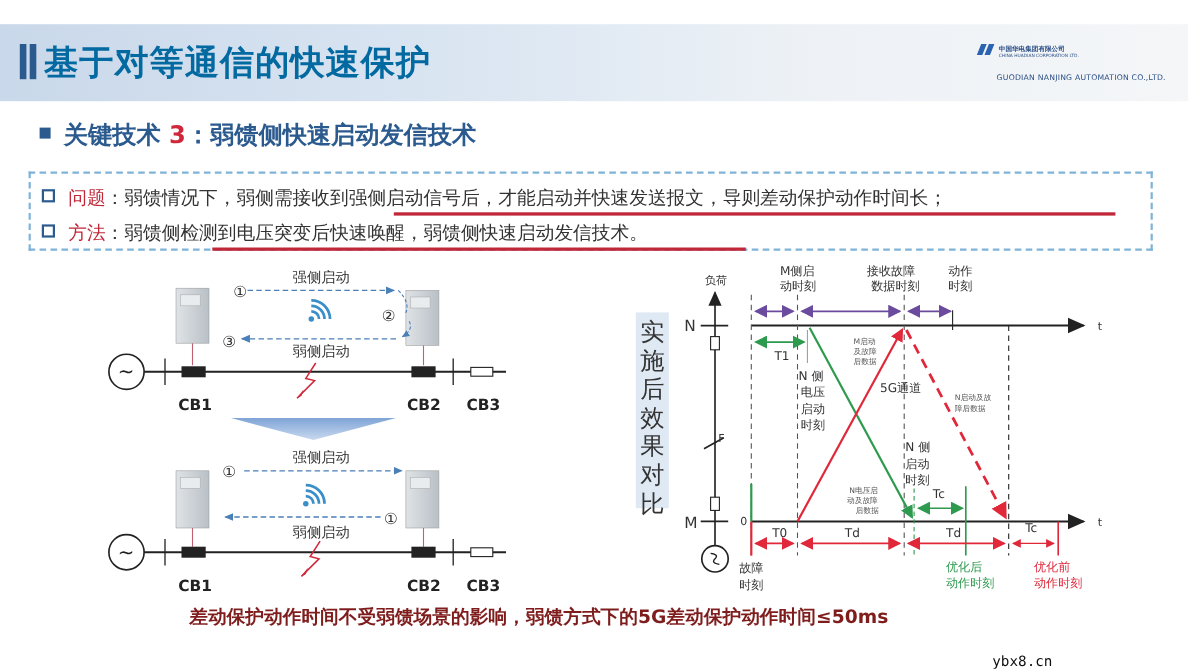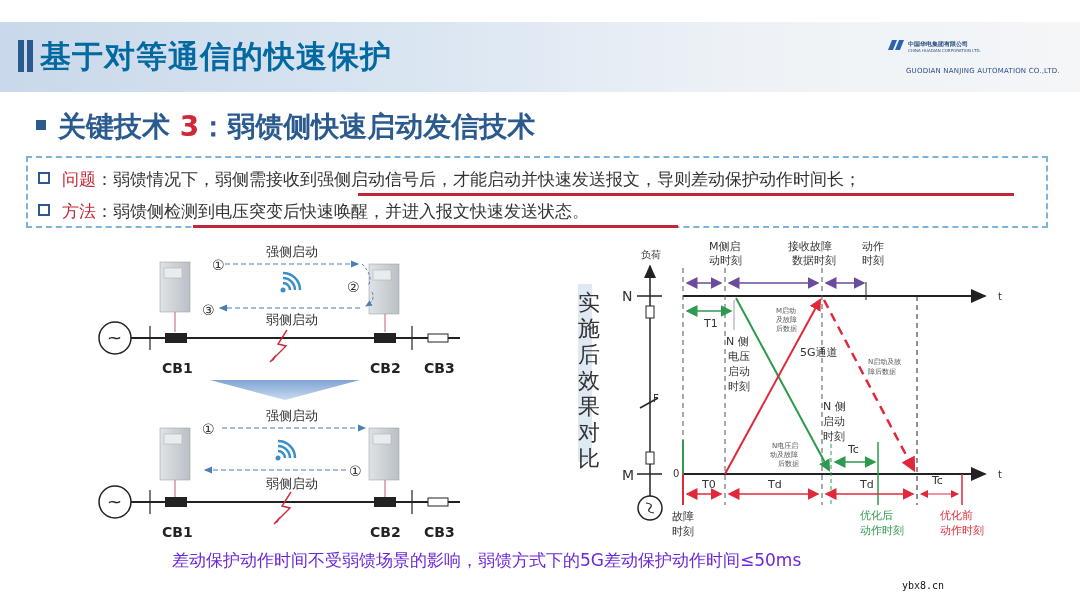--- a/index.html
+++ b/index.html
@@ -7,35 +7,35 @@
   .header{position:absolute;left:0;top:22px;width:1080px;height:70px;background:linear-gradient(90deg,#c9d8ea 0%,#dbe6f2 40%,#eef2f6 70%,#f4f6f8 100%);}
   .title-bar{position:absolute;left:18px;top:40px;width:6px;height:32px;background:#2b5a8e;}
   .title-bar2{position:absolute;left:27px;top:40px;width:6px;height:32px;background:#2b5a8e;}
   .page-title{position:absolute;left:40px;top:36px;font-size:31px;font-weight:bold;color:#0369a1;letter-spacing:1px;}
   .logo{position:absolute;left:888px;top:38px;width:180px;height:40px;}
   .logo-mark{position:absolute;left:0;top:2px;width:22px;height:10px;}
   .logo-small{position:absolute;left:20px;top:2px;font-size:6px;color:#2b4f86;font-weight:bold;}
   .logo-small2{position:absolute;left:20px;top:10px;font-size:4px;color:#2b4f86;}
   .logo-cn{position:absolute;left:18px;top:15px;font-size:12px;color:#2b4f86;}
   .logo-en{position:absolute;left:18px;top:29px;font-size:7px;color:#2b4f86;letter-spacing:0.2px;text-align:center;}
-  .subtitle{position:absolute;left:36px;top:108px;font-size:28px;font-weight:bold;color:#2b5a8e;}
+  .subtitle{position:absolute;left:36px;top:108px;font-size:22px;font-weight:bold;color:#2b5a8e;}
   .subtitle .bullet{display:inline-block;width:10px;height:10px;background:#2b5a8e;margin-right:12px;vertical-align:middle;position:relative;top:-3px;}
   .subtitle .num{color:#d0283a;}
   .problem-box{position:absolute;left:26px;top:156px;width:1022px;height:72px;border:2px dashed #7fb3d8;box-sizing:border-box;}
   .line{position:absolute;left:10px;font-size:17px;color:#333;white-space:nowrap;}
   .line .sq{display:inline-block;width:8px;height:8px;border:2px solid #2b5a8e;margin-right:12px;vertical-align:middle;position:relative;top:-2px;}
   .line .key{color:#c0283a;}
   .line1{top:10px;}
   .line2{top:42px;}
   .uline{position:absolute;height:3px;background:#c0283a;}
   .diagram-left{position:absolute;left:0;top:234px;width:520px;height:320px;}
   .diagram-right{position:absolute;left:570px;top:234px;width:500px;height:320px;}
-  .vert-label{position:absolute;left:8px;top:50px;width:14px;height:178px;background:#dfe9f4;font-size:22px;color:#333;text-align:center;line-height:26px;padding-top:6px;box-sizing:border-box;}
-  .bottom-note{position:absolute;left:172px;top:549px;font-size:17px;font-weight:normal;color:#6d28d9;white-space:nowrap;text-align:right;}
-  .watermark{position:absolute;left:902px;top:580px;font-family:"DejaVu Sans Mono",monospace;font-size:10px;color:#111;}
+  .vert-label{position:absolute;left:8px;top:50px;width:30px;height:178px;background:#dfe9f4;font-size:22px;color:#333;text-align:center;line-height:26px;padding-top:6px;box-sizing:border-box;}
+  .bottom-note{position:absolute;left:172px;top:549px;font-size:17px;font-weight:bold;color:#7f1d1d;white-space:nowrap;text-align:right;}
+  .watermark{position:absolute;left:902px;top:594px;font-family:"DejaVu Sans Mono",monospace;font-size:13px;color:#111;}
   svg text{font-family:"DejaVu Sans","Liberation Sans",sans-serif;}
 </style>
 </head>
 <body>
 
 <div class="header"></div>
 <div class="title-bar"></div>
 <div class="title-bar2"></div>
 <div class="page-title">基于对等通信的快速保护</div>
 
@@ -52,21 +52,21 @@
 <div class="subtitle">
   <span class="bullet"></span><span>关键技术 </span><span class="num">3</span><span>：弱馈侧快速启动发信技术</span>
 </div>
 
 <div class="problem-box">
   <div class="line line1">
     <span class="sq"></span><span class="key">问题</span><span>：弱馈情况下，弱侧需接收到强侧启动信号后，才能启动并快速发送报文，导则差动保护动作时间长；</span>
   </div>
   <div class="uline" style="left:330px;top:35px;width:656px;"></div>
   <div class="line line2">
-    <span class="sq"></span><span class="key">方法</span><span>：弱馈侧检测到电压突变后快速唤醒，并进入报文快速发送状态。</span>
+    <span class="sq"></span><span class="key">方法</span><span>：弱馈侧检测到电压突变后快速唤醒，弱馈侧快速启动发信技术。</span>
   </div>
   <div class="uline" style="left:165px;top:67px;width:485px;"></div>
 </div>
 
 <div class="diagram-left">
   <svg width="520" height="320" viewBox="0 234 520 320">
     <defs>
       <marker id="ab" markerWidth="8" markerHeight="8" refX="6" refY="4" orient="auto">
           <path d="M0,1 L7,4 L0,7 z" fill="#4a7fb8"></path>
         </marker>

